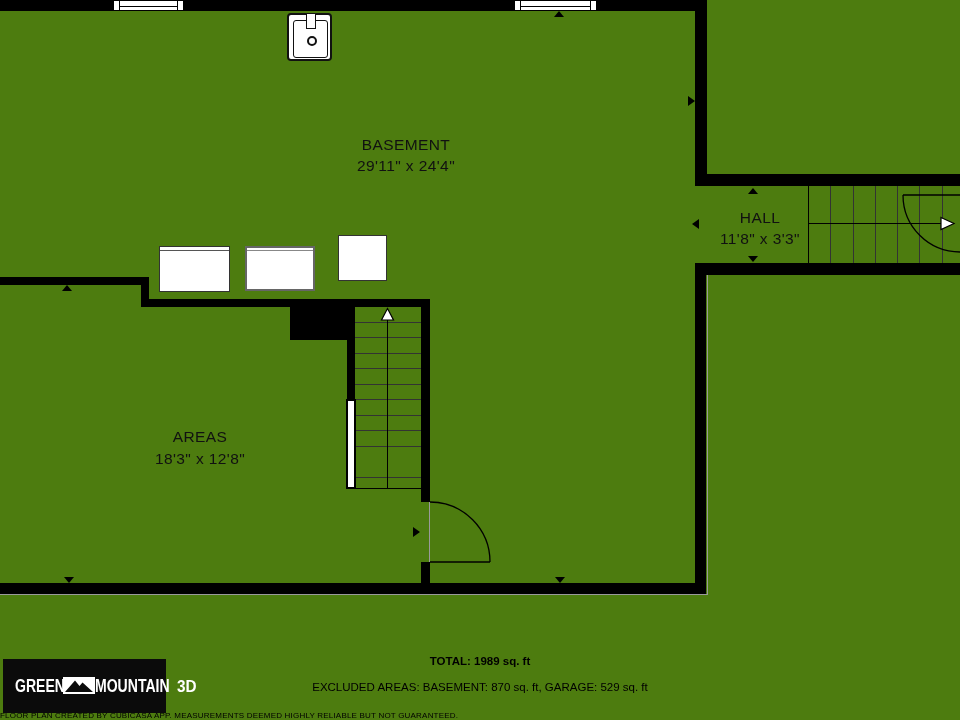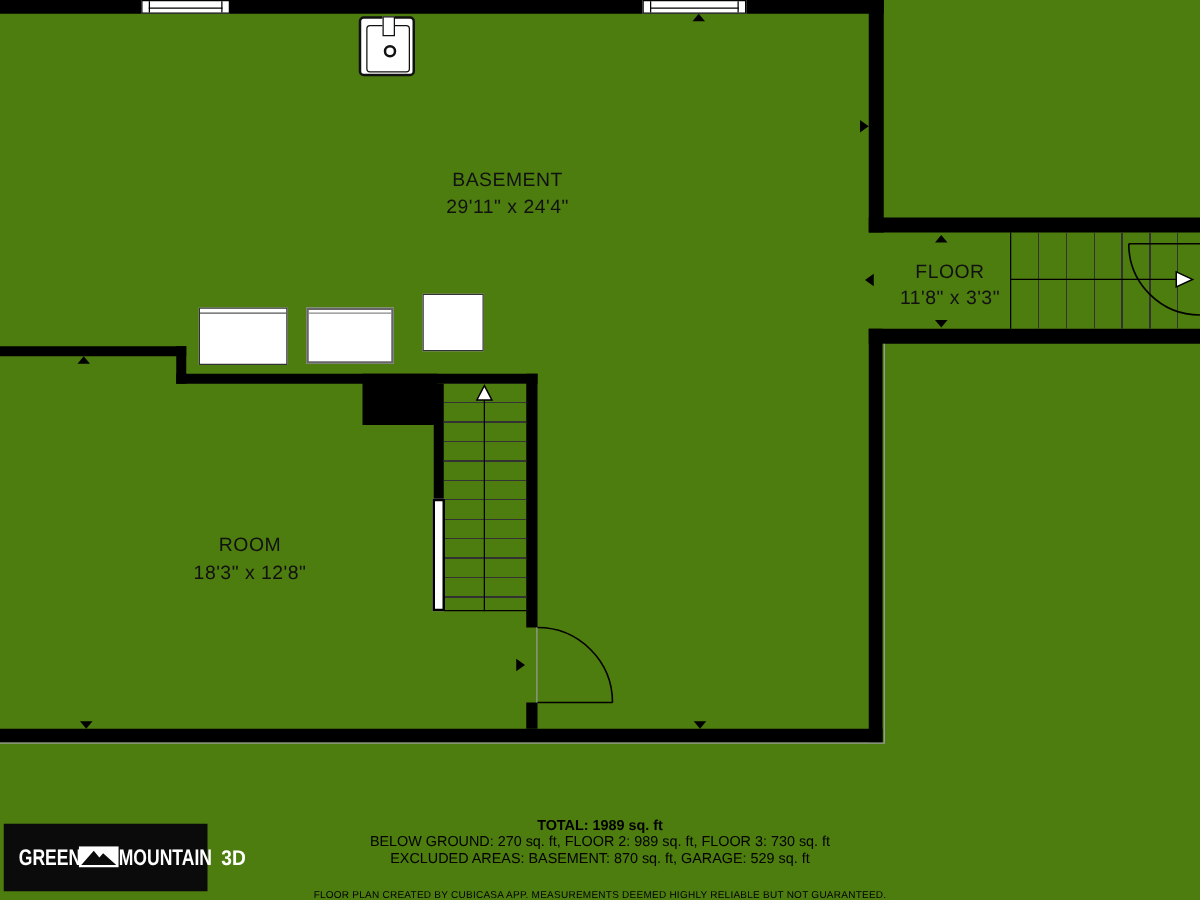--- a/index.html
+++ b/index.html
@@ -39,21 +39,21 @@
   .mk.up{border-left:5px solid transparent;border-right:5px solid transparent;border-bottom:6px solid #000;}
   .mk.down{border-left:5px solid transparent;border-right:5px solid transparent;border-top:6px solid #000;}
   .mk.right{border-top:5px solid transparent;border-bottom:5px solid transparent;border-left:7px solid #000;}
   .mk.left{border-top:5px solid transparent;border-bottom:5px solid transparent;border-right:7px solid #000;}
   
   .room-label{position:absolute;transform:translateX(-50%);white-space:nowrap;
      font-size:15.5px;letter-spacing:.4px;color:#111;}
   
   .sumline{position:absolute;left:0;right:0;text-align:center;font-size:11.5px;line-height:12px;color:#000;}
   .sumline.bold{font-weight:bold;}
-  .disclaimer{position:absolute;left:0;right:0;top:711px;text-align:center;font-size:8px;
+  .disclaimer{position:absolute;left:0;right:0;top:711px;text-align:left;font-size:8px;
      letter-spacing:.2px;color:#000;}
   
   .logo{position:absolute;left:3px;top:659px;width:163px;height:54px;background:#0b0b0b;
      display:flex;align-items:center;box-sizing:border-box;padding:4px 4px 4px 7px;}
   .logo-text{margin-left:5px;display:flex;}
   .logo-row{display:flex;align-items:flex-end;height:17px;}
   .logo-word{color:#fff;font-weight:bold;font-size:18px;line-height:17px;
      display:inline-block;transform:scaleX(.78);transform-origin:left center;letter-spacing:0;}
   .logo-3d{color:#fff;font-weight:bold;font-size:17px;line-height:17px;display:inline-block;
      transform:scaleX(.9);transform-origin:left center;margin-left:-14px;}
@@ -128,27 +128,26 @@
   <div class="mk up" style="left:62px;top:285px;"></div>
   <div class="mk right" style="left:413px;top:527px;"></div>
   <div class="mk down" style="left:64px;top:577px;"></div>
   <div class="mk down" style="left:555px;top:577px;"></div>
   <div class="mk up" style="left:748px;top:188px;"></div>
   <div class="mk down" style="left:748px;top:256px;"></div>
   <div class="mk left" style="left:692px;top:219px;"></div>
 
   <div class="room-label" style="left:406px;top:136px;">BASEMENT</div>
   <div class="room-label" style="left:406px;top:157px;">29'11" x 24'4"</div>
-  <div class="room-label" style="left:760px;top:209px;">FLOOR</div>
+  <div class="room-label" style="left:760px;top:209px;">HALL</div>
   <div class="room-label" style="left:760px;top:230px;">11'8" x 3'3"</div>
-  <div class="room-label" style="left:200px;top:428px;">ROOM</div>
+  <div class="room-label" style="left:200px;top:428px;">AREAS</div>
   <div class="room-label" style="left:200px;top:450px;">18'3" x 12'8"</div>
 
   <div class="sumline bold" style="top:655px;">TOTAL: 1989 sq. ft</div>
-  <div class="sumline" style="top:668px;">BELOW GROUND: 270 sq. ft, FLOOR 2: 989 sq. ft, FLOOR 3: 730 sq. ft</div>
   <div class="sumline" style="top:681px;">EXCLUDED AREAS: BASEMENT: 870 sq. ft, GARAGE: 529 sq. ft</div>
   <div class="disclaimer">FLOOR PLAN CREATED BY CUBICASA APP. MEASUREMENTS DEEMED HIGHLY RELIABLE BUT NOT GUARANTEED.</div>
 
   <div class="logo">
     <svg width="30" height="38" viewBox="0 0 32 40">
       <polygon points="16,1.5 30,10 30,30 16,38.5 2,30 2,10" fill="none" stroke="#fff" stroke-width="3.2"></polygon>
       <polygon points="16,11 23,15.5 23,24.5 16,29 9,24.5 9,15.5" fill="none" stroke="#fff" stroke-width="2"></polygon>
       <line x1="9" y1="15.5" x2="16" y2="20" stroke="#fff" stroke-width="2"></line>
       <line x1="23" y1="15.5" x2="16" y2="20" stroke="#fff" stroke-width="2"></line>
       <line x1="16" y1="20" x2="16" y2="29" stroke="#fff" stroke-width="2"></line>

